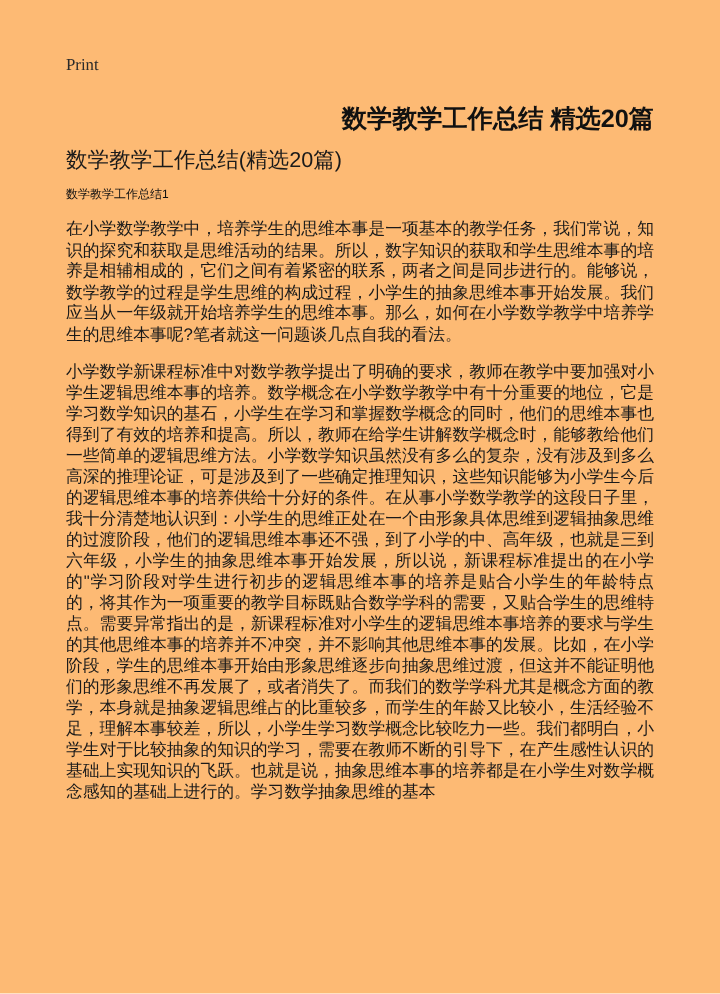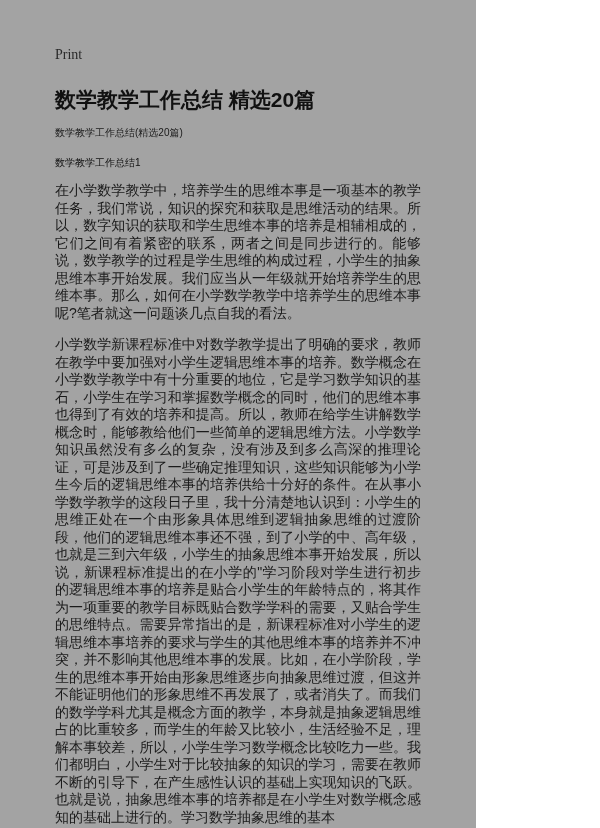--- a/index.html
+++ b/index.html
@@ -3,46 +3,46 @@
 <meta charset="utf-8">
 <style>
   html, body {
     margin: 0;
     padding: 0;
     background: #ffffff;
   }
   .page {
     position: relative;
     box-sizing: border-box;
-    width: 476px;
+    width: 600px;
     height: 828px;
-    background: #a3a3a3;
+    background: #fdba74;
     color: #1a1a1a;
     font-family: "Liberation Sans", "DejaVu Sans", sans-serif;
     padding: 45px 55px 0 55px;
     overflow: hidden;
   }
   .print-label {
     font-family: "Liberation Serif", "DejaVu Serif", serif;
     font-size: 14px;
     line-height: 15px;
     color: #2a2a2a;
     cursor: pointer;
     display: inline-block;
   }
   .doc-title {
     font-size: 21px;
     font-weight: bold;
     line-height: 24px;
-    text-align: left;
+    text-align: right;
     margin: 25px 0 12px 0;
     color: #111111;
   }
   .subtitle {
-    font-size: 10px;
+    font-size: 18px;
     line-height: 18px;
     margin: 0 0 11px 0;
   }
   .body-para {
     font-size: 14px;
     line-height: 17.5px;
     margin: 0 0 14px 0;
     text-align: justify;
     word-break: break-all;
   }

